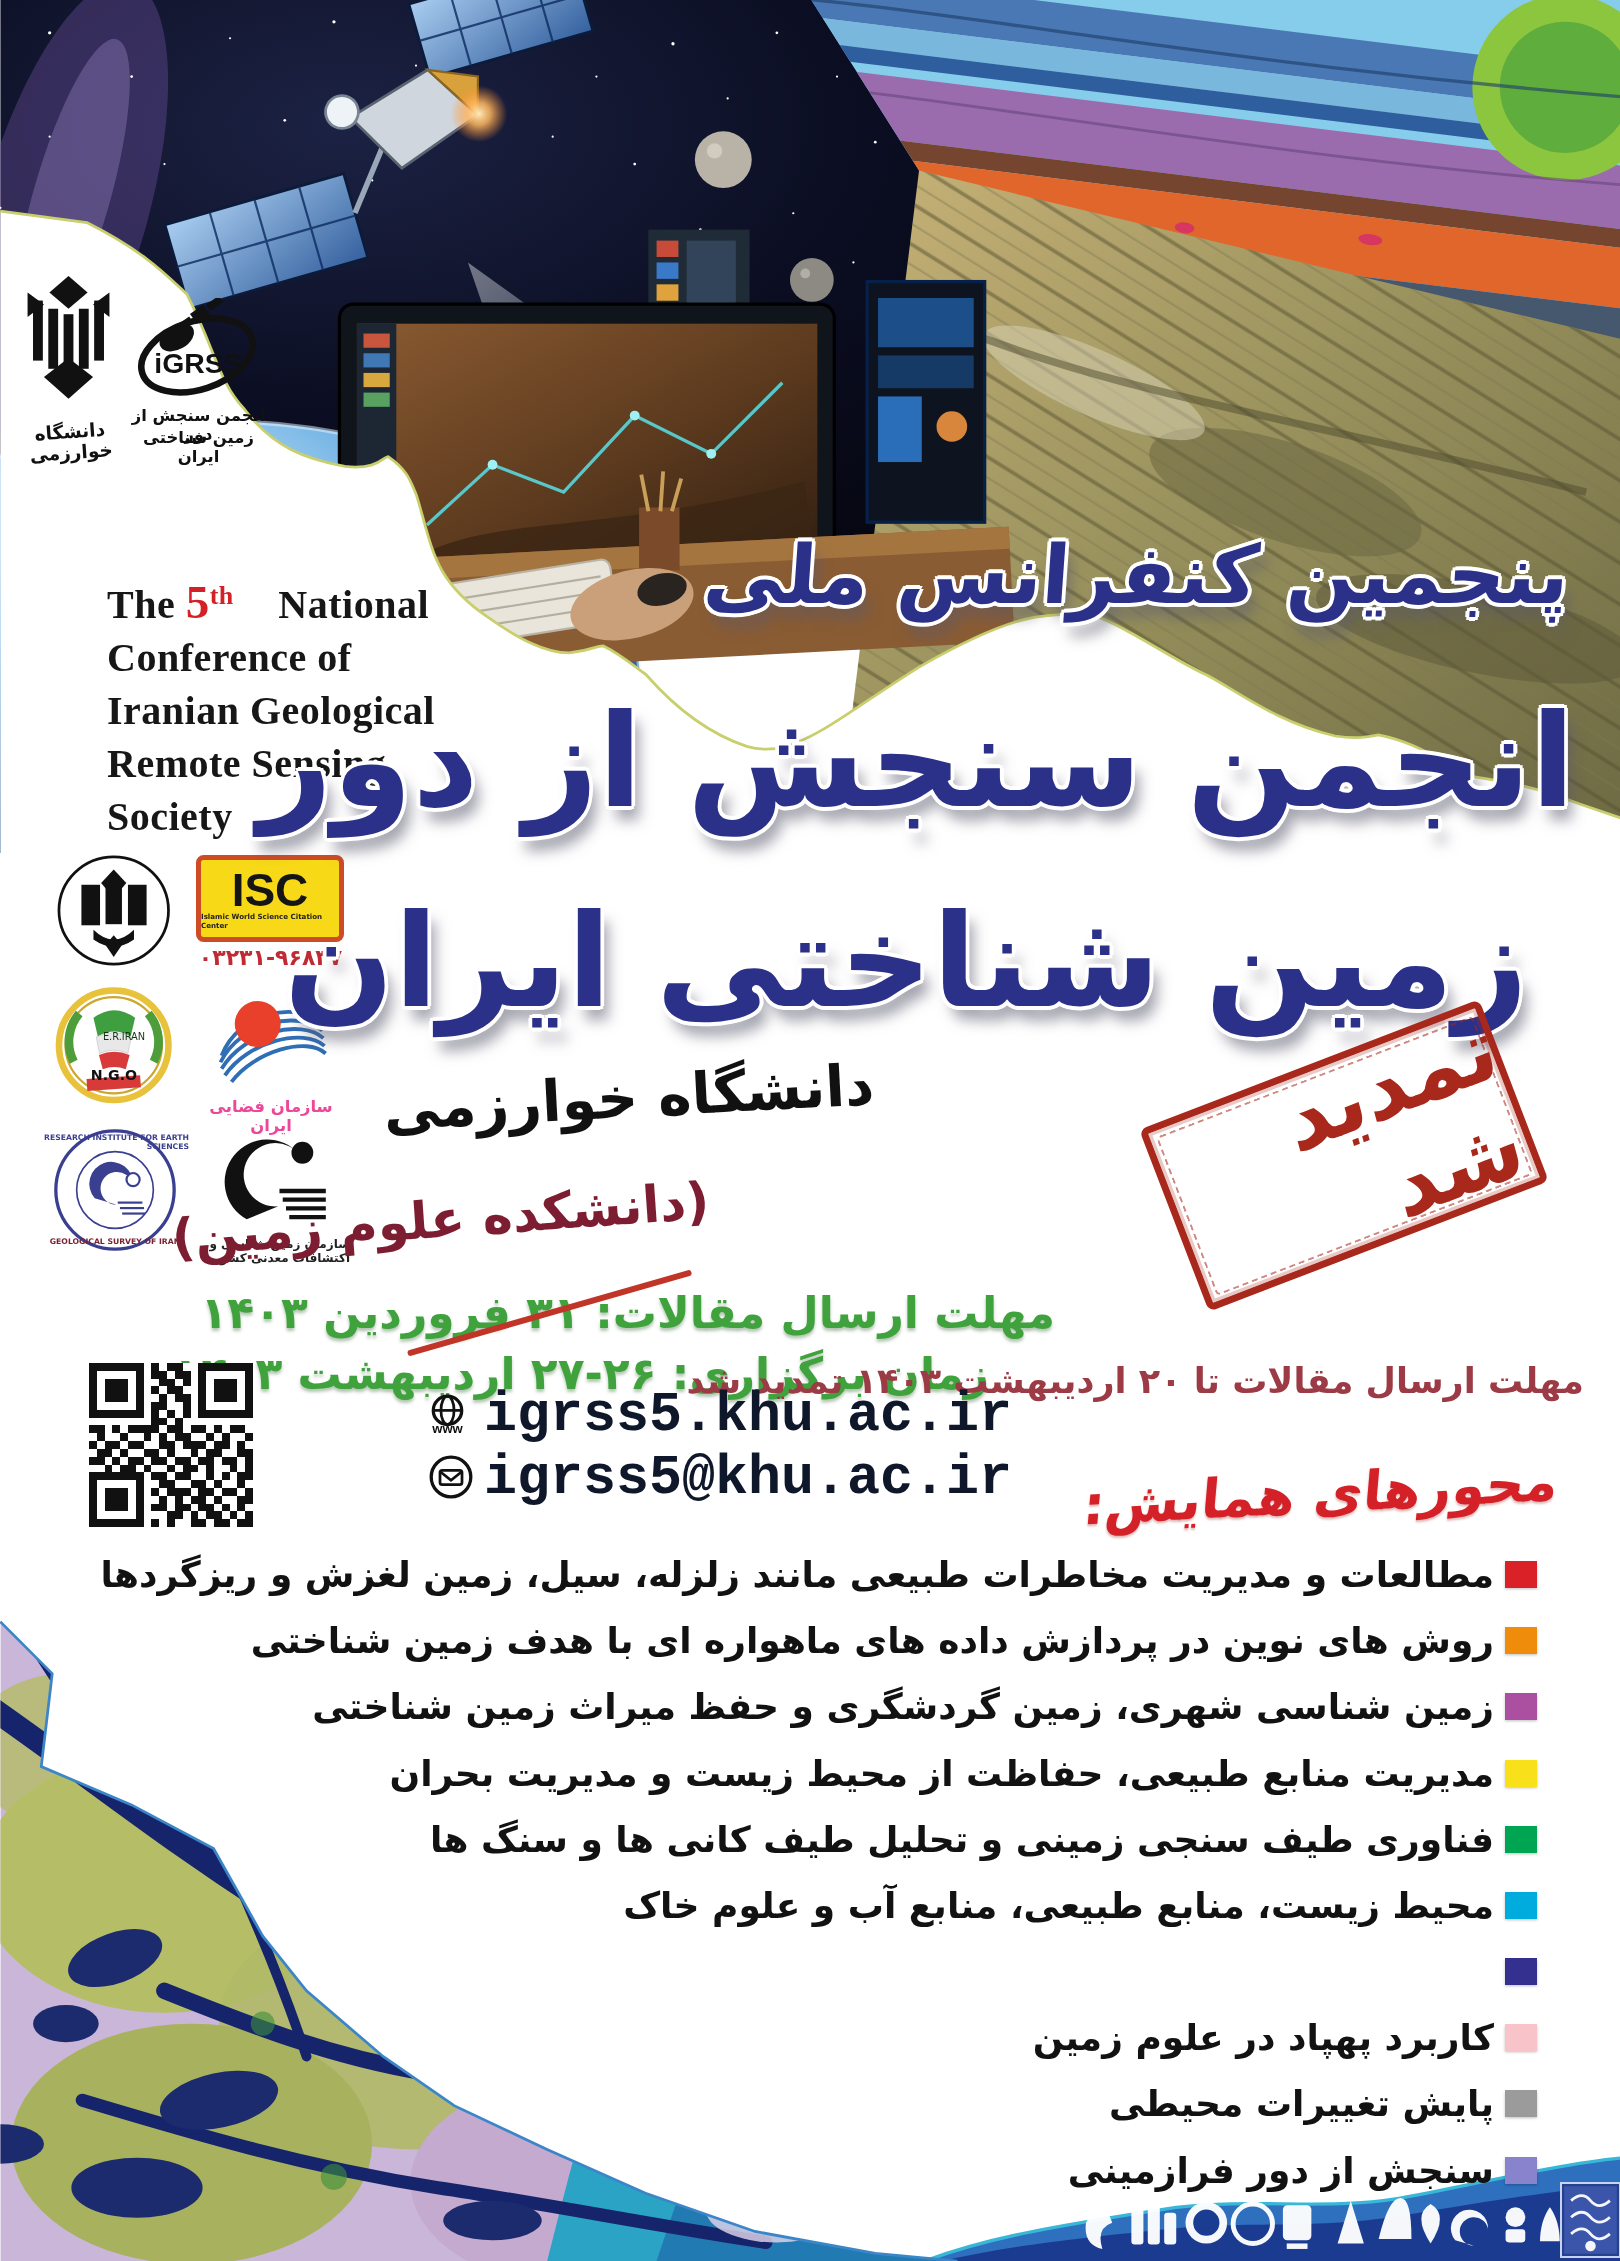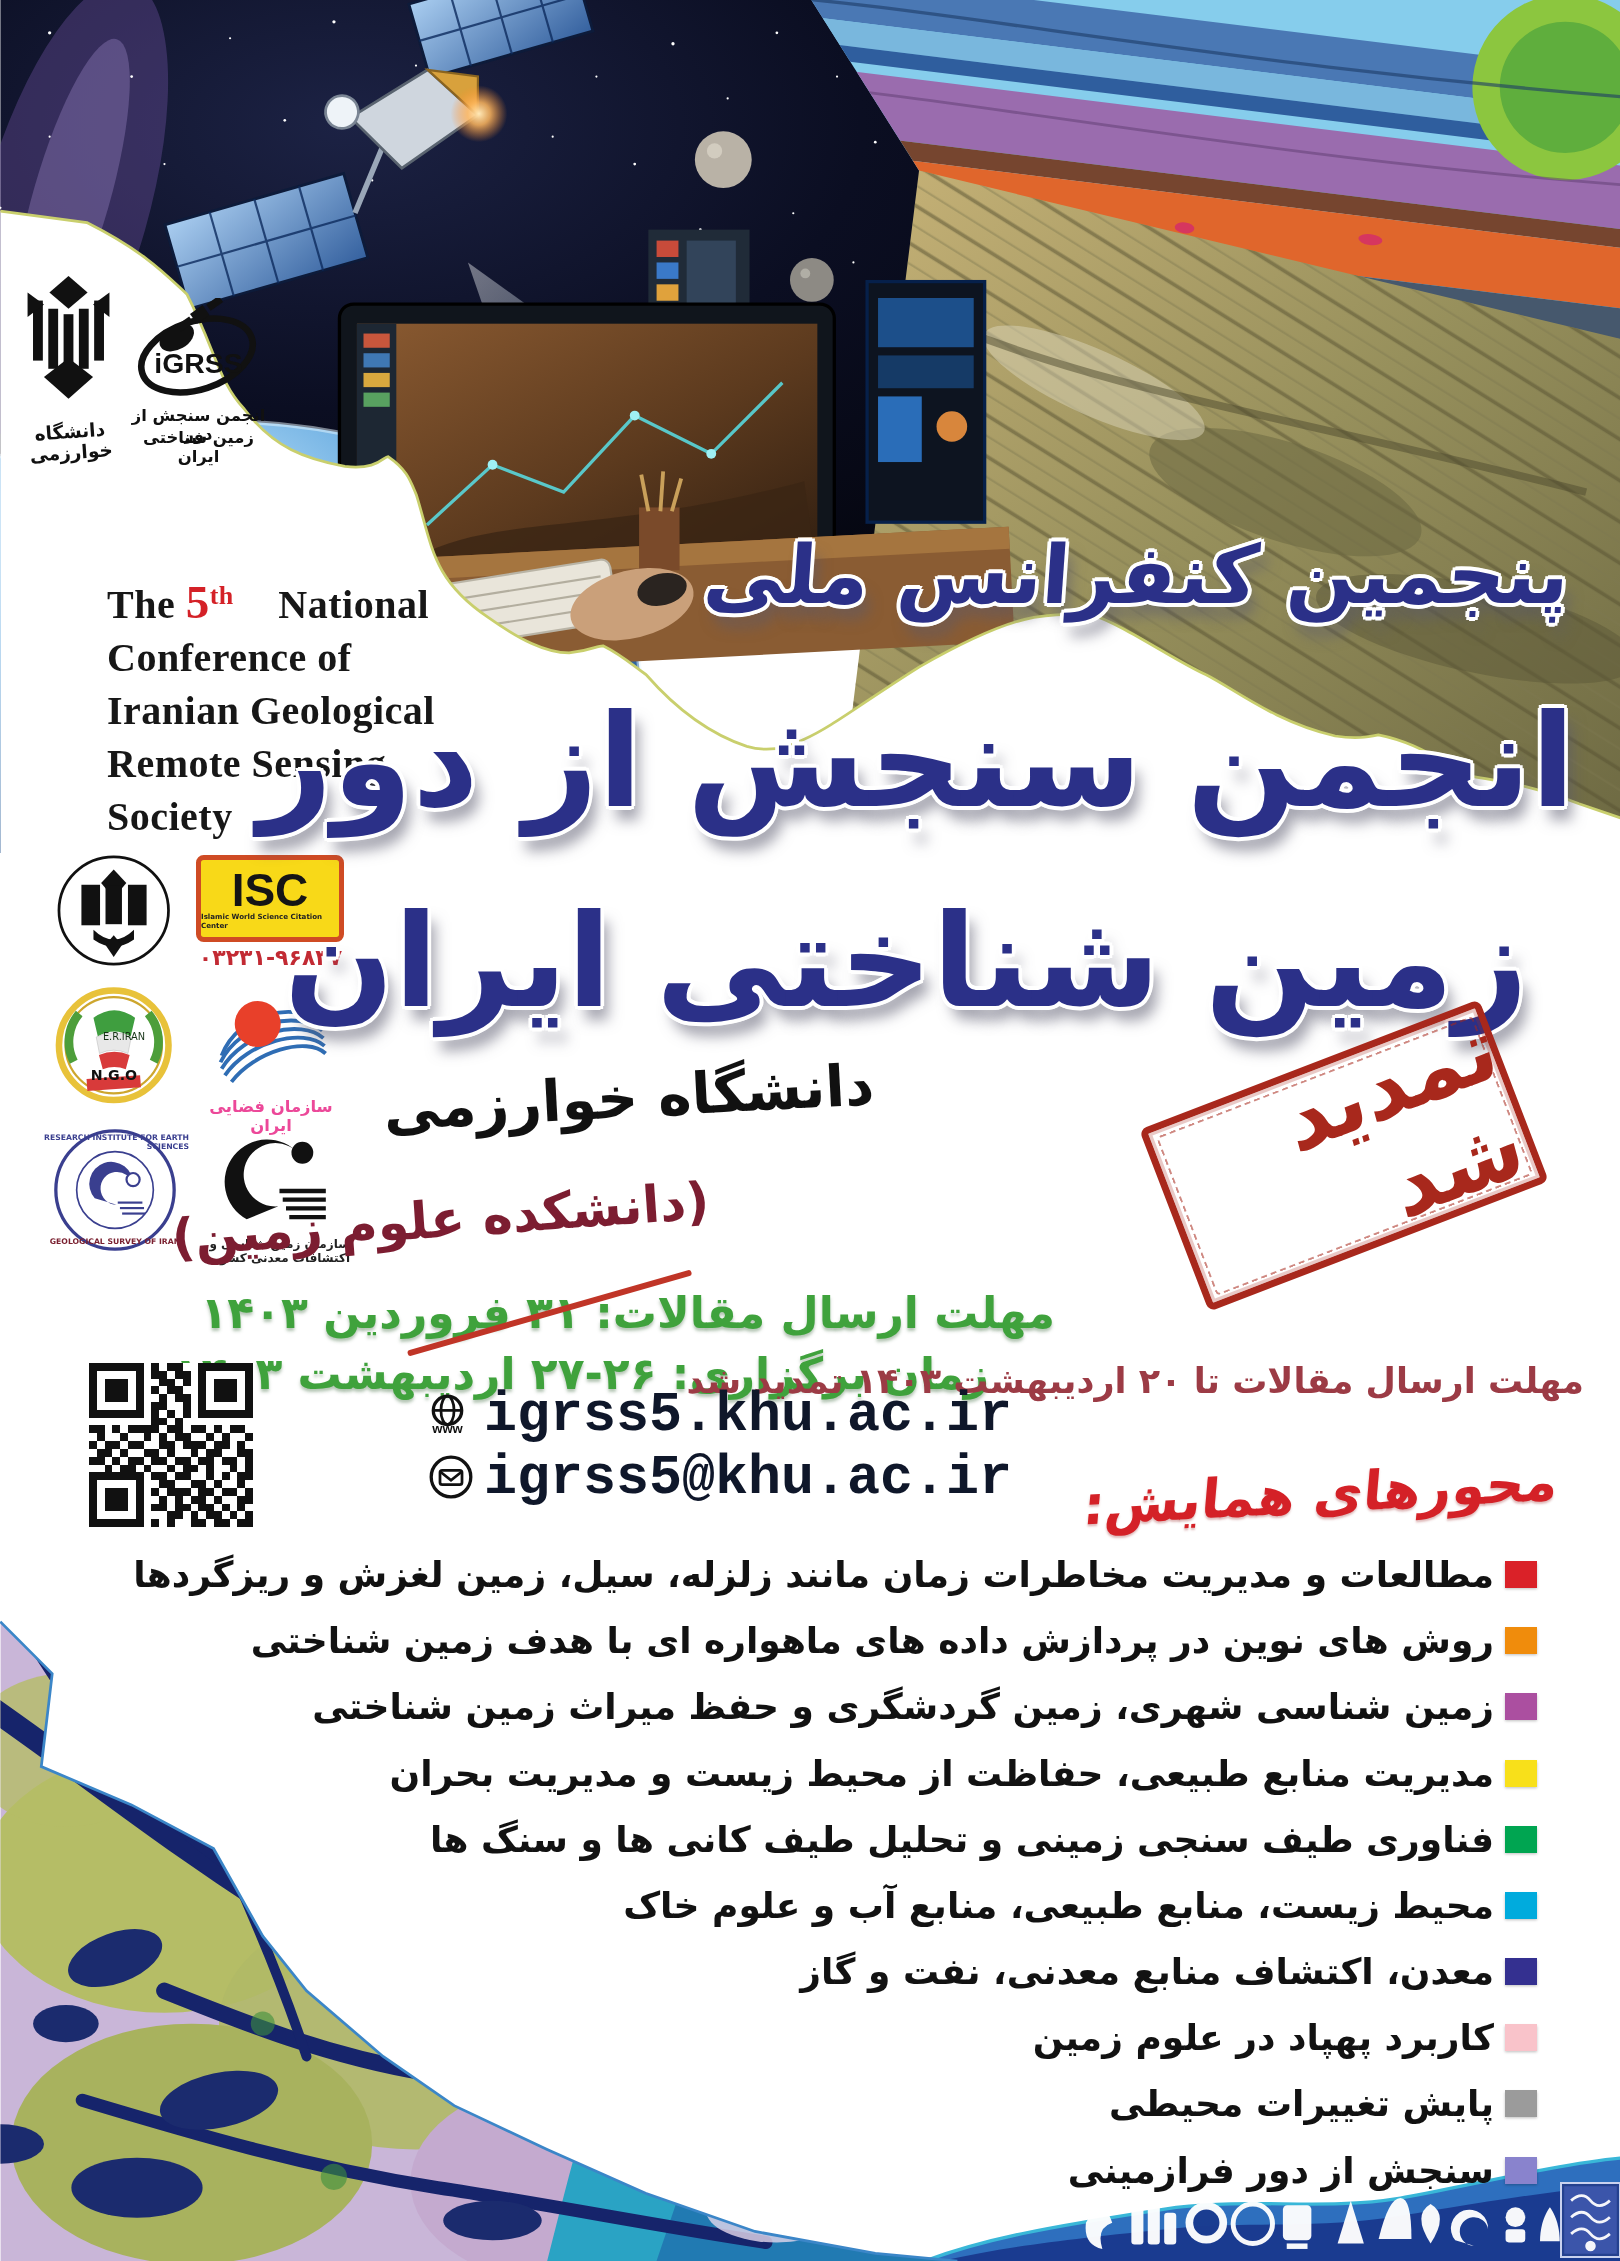--- a/index.html
+++ b/index.html
@@ -965,21 +965,21 @@
       <div class="qm on"></div>
       <div class="qm on"></div>
       <div class="qm"></div>
       <div class="qm on"></div>
       <div class="qm on"></div>
     </div>
 
   <div class="abs fa topics-heading">محورهای همایش:</div>
 
   <div class="topic-row" style="top:1548px">
-    <span class="topic-text">مطالعات و مدیریت مخاطرات زمان مانند زلزله، سیل، زمین لغزش و ریزگردها</span>
+    <span class="topic-text">مطالعات و مدیریت مخاطرات طبیعی مانند زلزله، سیل، زمین لغزش و ریزگردها</span>
     <span class="topic-square" style="background: rgb(218, 33, 40);"></span>
   </div>
   <div class="topic-row" style="top:1614px">
     <span class="topic-text">روش های نوین در پردازش داده های ماهواره ای با هدف زمین شناختی</span>
     <span class="topic-square" style="background: rgb(240, 140, 12);"></span>
   </div>
   <div class="topic-row" style="top:1680px">
     <span class="topic-text">زمین شناسی شهری، زمین گردشگری و حفظ میراث زمین شناختی</span>
     <span class="topic-square" style="background: rgb(171, 79, 160);"></span>
   </div>
@@ -989,21 +989,20 @@
   </div>
   <div class="topic-row" style="top:1813px">
     <span class="topic-text">فناوری طیف سنجی زمینی و تحلیل طیف کانی ها و سنگ ها</span>
     <span class="topic-square" style="background: rgb(0, 165, 81);"></span>
   </div>
   <div class="topic-row" style="top:1879px">
     <span class="topic-text">محیط زیست، منابع طبیعی، منابع آب و علوم خاک</span>
     <span class="topic-square" style="background: rgb(0, 171, 221);"></span>
   </div>
   <div class="topic-row" style="top:1945px">
-    <span class="topic-text">معدن، اکتشاف منابع معدنی، نفت و گاز</span>
     <span class="topic-square" style="background: rgb(52, 48, 144);"></span>
   </div>
   <div class="topic-row" style="top:2077px">
     <span class="topic-text">پایش تغییرات محیطی</span>
     <span class="topic-square" style="background: rgb(155, 155, 155);"></span>
   </div>
   <div class="topic-row" style="top:2011px">
     <span class="topic-text">کاربرد پهپاد در علوم زمین</span>
     <span class="topic-square" style="background: rgb(249, 195, 202);"></span>
   </div>

